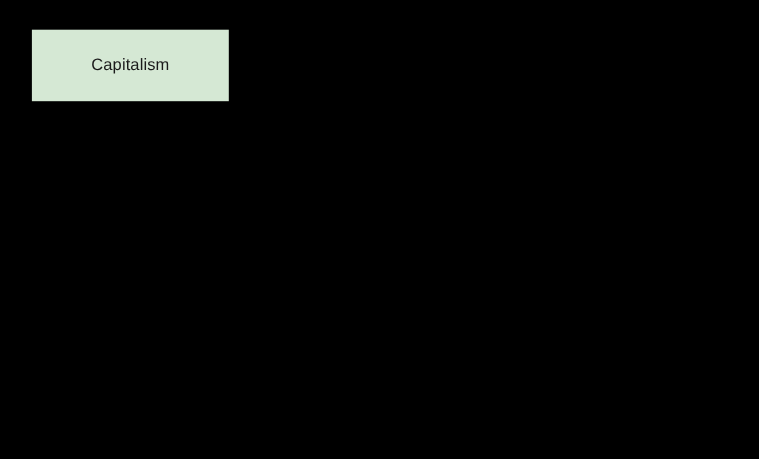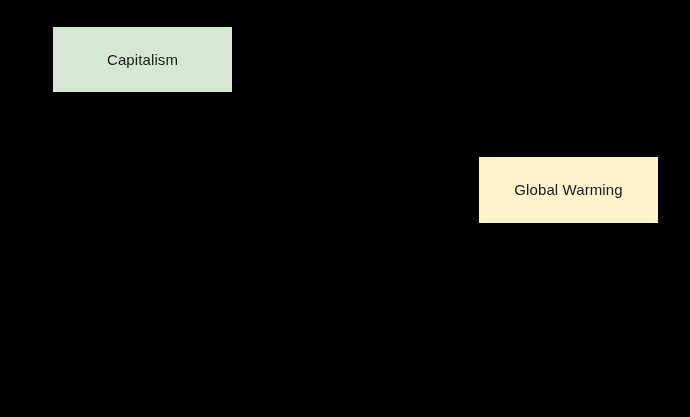--- a/index.html
+++ b/index.html
@@ -36,21 +36,20 @@
   .node-label {
     display: block;
     padding: 0 4px;
   }
   #node-capitalism {
     left: 29px;
     top: 27px;
     width: 179px;
     height: 65px;
     background: #d5e8d4;
-    margin-left: 24px;
   }
   #node-global-warming {
     left: 479px;
     top: 157px;
     width: 179px;
     height: 66px;
     background: #fff2cc;
   }
   #node-overpopulation {
     left: 29px;
@@ -62,18 +61,15 @@
 </style>
 </head>
 <body>
 
 <div id="canvas">
 
   <div class="node" id="node-capitalism">
     <span class="node-label">Capitalism</span>
   </div>
 
-  <div class="node" id="node-global-warming">
-    <span class="node-label">Global Warming</span>
-  </div>
 
 
 </div>
 
 </body></html>

